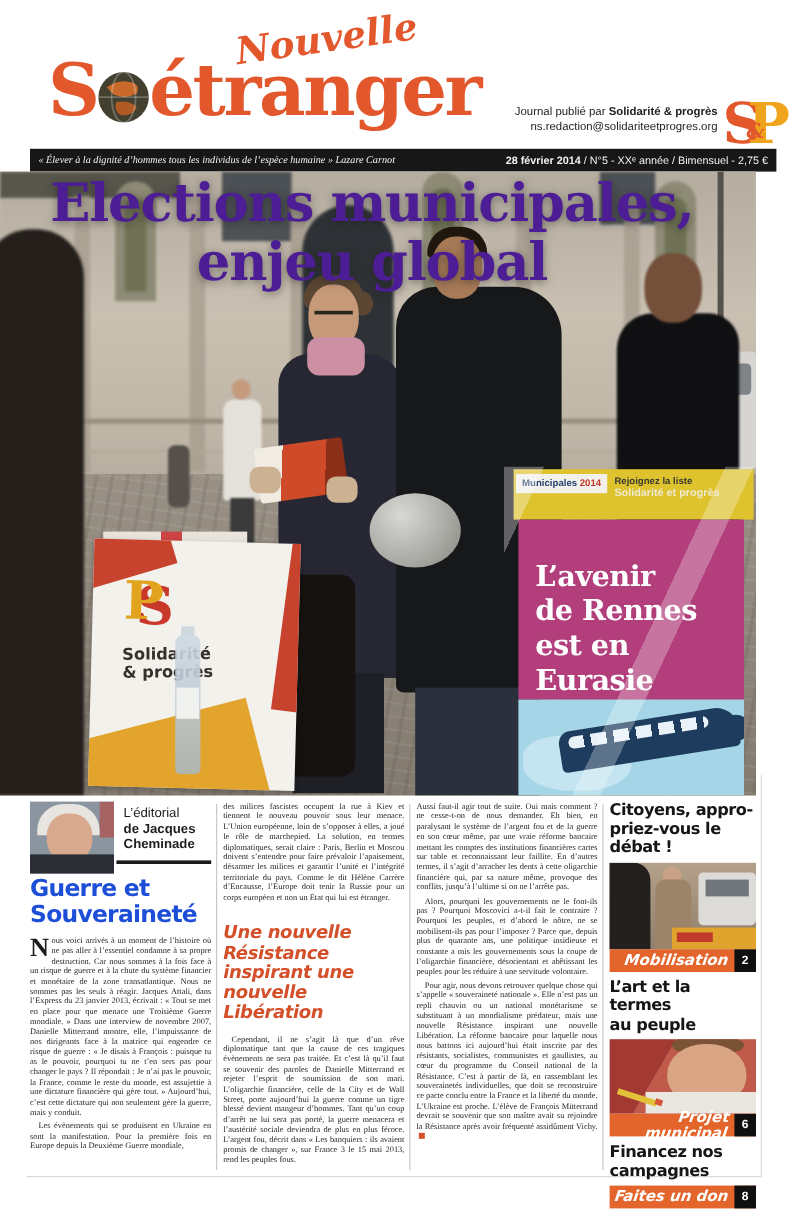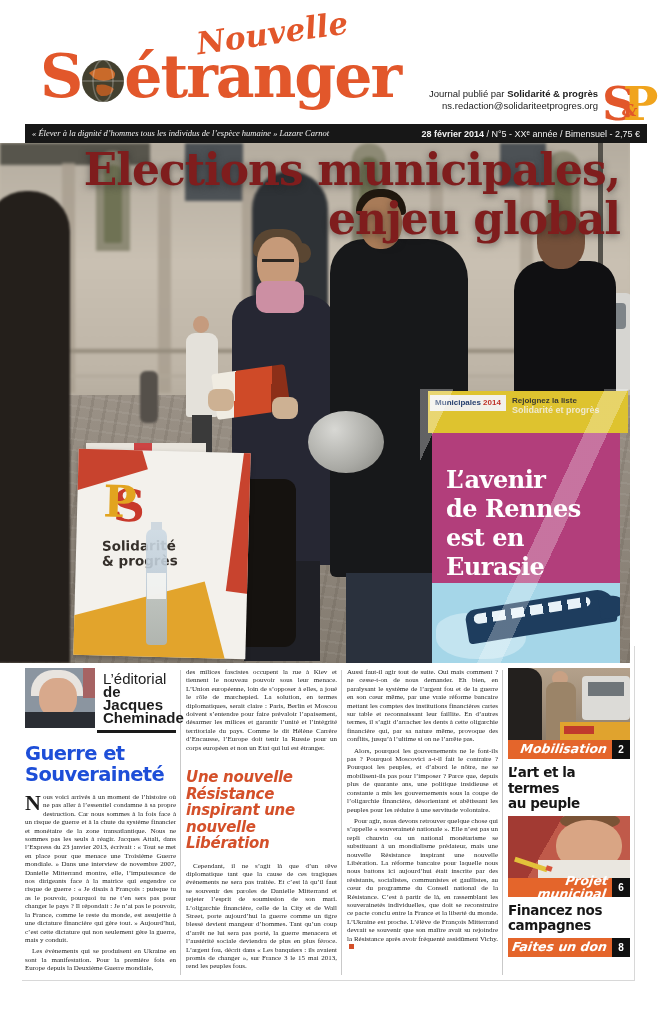--- a/index.html
+++ b/index.html
@@ -109,42 +109,42 @@
            color:#fff;letter-spacing:-.5px;}
   .p-blue{left:12px;top:194px;width:188px;height:80px;background:#a5d6e8;position:absolute;overflow:hidden;}
   .map{position:absolute;left:4px;top:30px;width:90px;height:46px;background:#c3e4f0;border-radius:40% 60% 50% 50%;}
   .train{position:absolute;left:34px;top:16px;width:150px;height:34px;background:#1e3d5e;
          border-radius:10px 18px 4px 4px;transform:rotate(-9deg);}
   .train .windows{position:absolute;left:8px;top:5px;width:118px;height:10px;border-radius:5px;
          background:repeating-linear-gradient(90deg,#e8f2f8 0 13px,#1e3d5e 13px 19px);}
   .train .nose{position:absolute;right:-10px;top:8px;width:26px;height:22px;background:#1e3d5e;border-radius:0 60% 60% 0;}
   .sheen{left:0;top:0;width:208px;height:274px;position:absolute;
          background:linear-gradient(115deg,rgba(255,255,255,.32) 0 10%,rgba(255,255,255,0) 10% 55%,rgba(255,255,255,.28) 55% 62%,rgba(255,255,255,0) 62%);}
-  .headline{left:0;top:2px;width:620px;margin:0;text-align:right;
-            font:700 44px/49px "DejaVu Serif",serif;color:#7f1d1d;letter-spacing:-1px;
+  .headline{left:0;top:2px;width:620px;margin:0;text-align:center;
+            font:700 44px/49px "DejaVu Serif",serif;color:#4c1d95;letter-spacing:-1px;
             text-shadow:0 2px 7px rgba(30,30,30,.5);}
 
   
   .vrule{position:absolute;top:670px;width:1px;height:305px;background:#c9c9c9;}
   .edge-v{position:absolute;left:634px;top:646px;width:1px;height:334px;background:#d8d8d8;}
   .edge-h{position:absolute;left:22px;top:980px;width:613px;height:1px;background:#d8d8d8;}
 
   .col{position:absolute;top:668px;}
   .col1{left:25px;width:151px;}
   .col2{left:186px;width:151px;}
   .col3{left:347px;width:151px;}
   .sb{left:508px;width:122px;}
 
   .ed-photo{position:relative;width:70px;height:60px;background:#8b95a0;overflow:hidden;float:left;}
   .ed-photo i{position:absolute;display:block;}
   .ed-photo .hair{left:6px;top:2px;width:52px;height:26px;background:#e8e4df;border-radius:22px 22px 0 0;}
   .ed-photo .face{left:14px;top:10px;width:38px;height:40px;background:#d8a98c;border-radius:45%;}
   .ed-photo .suit{left:0;bottom:-8px;width:70px;height:24px;background:#2a2d33;}
   .ed-photo .flag{right:0;top:0;width:12px;height:30px;background:#b9423a;opacity:.6;}
-  .kicker{margin-left:78px;font-size:15px;line-height:13px;color:#1d1d1d;padding-top:4px;}
+  .kicker{margin-left:78px;font-size:11px;line-height:13px;color:#1d1d1d;padding-top:4px;}
   .kicker .name{font-weight:700;}
   .ed-rule{margin-left:72px;margin-top:6px;height:3px;background:#1a1a1a;}
   .ed-title{clear:both;margin:10px 0 8px;font:700 19.5px/21px "DejaVu Sans",sans-serif;
             letter-spacing:-.6px;color:#1d4ed8;}
   .bt{font-family:"Liberation Serif",serif;font-size:7px;line-height:8.4px;text-align:justify;
       color:#1c1c1c;margin:0 0 3px;}
   .ind{text-indent:7px;}
   .dropcap{float:left;font:700 22px/18px "Liberation Serif",serif;padding:1px 2px 0 0;}
   .subhead{font:italic 700 15px/16.5px "DejaVu Sans",sans-serif;color:#d4502a;
            letter-spacing:-.3px;margin:17px 0 10px;}
@@ -327,20 +327,22 @@
     <p class="bt ind">Cependant, il ne s’agit là que d’un rêve diplomatique tant que la cause de ces tragiques évènements ne sera pas traitée. Et c’est là qu’il faut se souvenir des paroles de Danielle Mitterrand et rejeter l’esprit de soumission de son mari. L’oligarchie financière, celle de la City et de Wall Street, porte aujourd’hui la guerre comme un tigre blessé devient mangeur d’hommes. Tant qu’un coup d’arrêt ne lui sera pas porté, la guerre menacera et l’austérité sociale deviendra de plus en plus féroce. L’argent fou, décrit dans « Les banquiers : ils avaient promis de changer », sur France 3 le 15 mai 2013, rend les peuples fous.</p>
   </div>
 
   <div class="col col3">
     <p class="bt">Aussi faut-il agir tout de suite. Oui mais comment ? ne cesse-t-on de nous demander. Eh bien, en paralysant le système de l’argent fou et de la guerre en son cœur même, par une vraie réforme bancaire mettant les comptes des institutions financières cartes sur table et reconnaissant leur faillite. En d’autres termes, il s’agit d’arracher les dents à cette oligarchie financière qui, par sa nature même, provoque des conflits, jusqu’à l’ultime si on ne l’arrête pas.</p>
     <p class="bt ind">Alors, pourquoi les gouvernements ne le font-ils pas ? Pourquoi Moscovici a-t-il fait le contraire ? Pourquoi les peuples, et d’abord le nôtre, ne se mobilisent-ils pas pour l’imposer ? Parce que, depuis plus de quarante ans, une politique insidieuse et constante a mis les gouvernements sous la coupe de l’oligarchie financière, désorientant et abêtissant les peuples pour les réduire à une servitude volontaire.</p>
     <p class="bt ind"><span>Pour agir, nous devons retrouver quelque chose qui s’appelle « souveraineté nationale ». Elle n’est pas un repli chauvin ou un national monétarisme se substituant à un mondialisme prédateur, mais une nouvelle Résistance inspirant une nouvelle Libération. La réforme bancaire pour laquelle nous nous battons ici aujourd’hui était inscrite par des résistants, socialistes, communistes et gaullistes, au cœur du programme du Conseil national de la Résistance. C’est à partir de là, en rassemblant les souverainetés individuelles, que doit se reconstruire ce pacte conclu entre la France et la liberté du monde. L’Ukraine est proche. L’élève de François Mitterrand devrait se souvenir que son maître avait su rejoindre la Résistance après avoir fréquenté assidûment Vichy.</span><span class="endmark"></span></p>
   </div>
 
   <div class="col sb">
+    <h3 class="sb-title pre">Citoyens, appro-
+priez-vous le débat !</h3>
     <div class="sb-photo ph1">
       <i class="wleft"></i>
         <i class="whead"></i>
         <i class="wcenter"></i>
         <i class="van2"></i>
         <i class="van2g"></i>
         <i class="box"></i>
         <i class="boxr"></i>
     </div>
     <div class="sb-bar">

